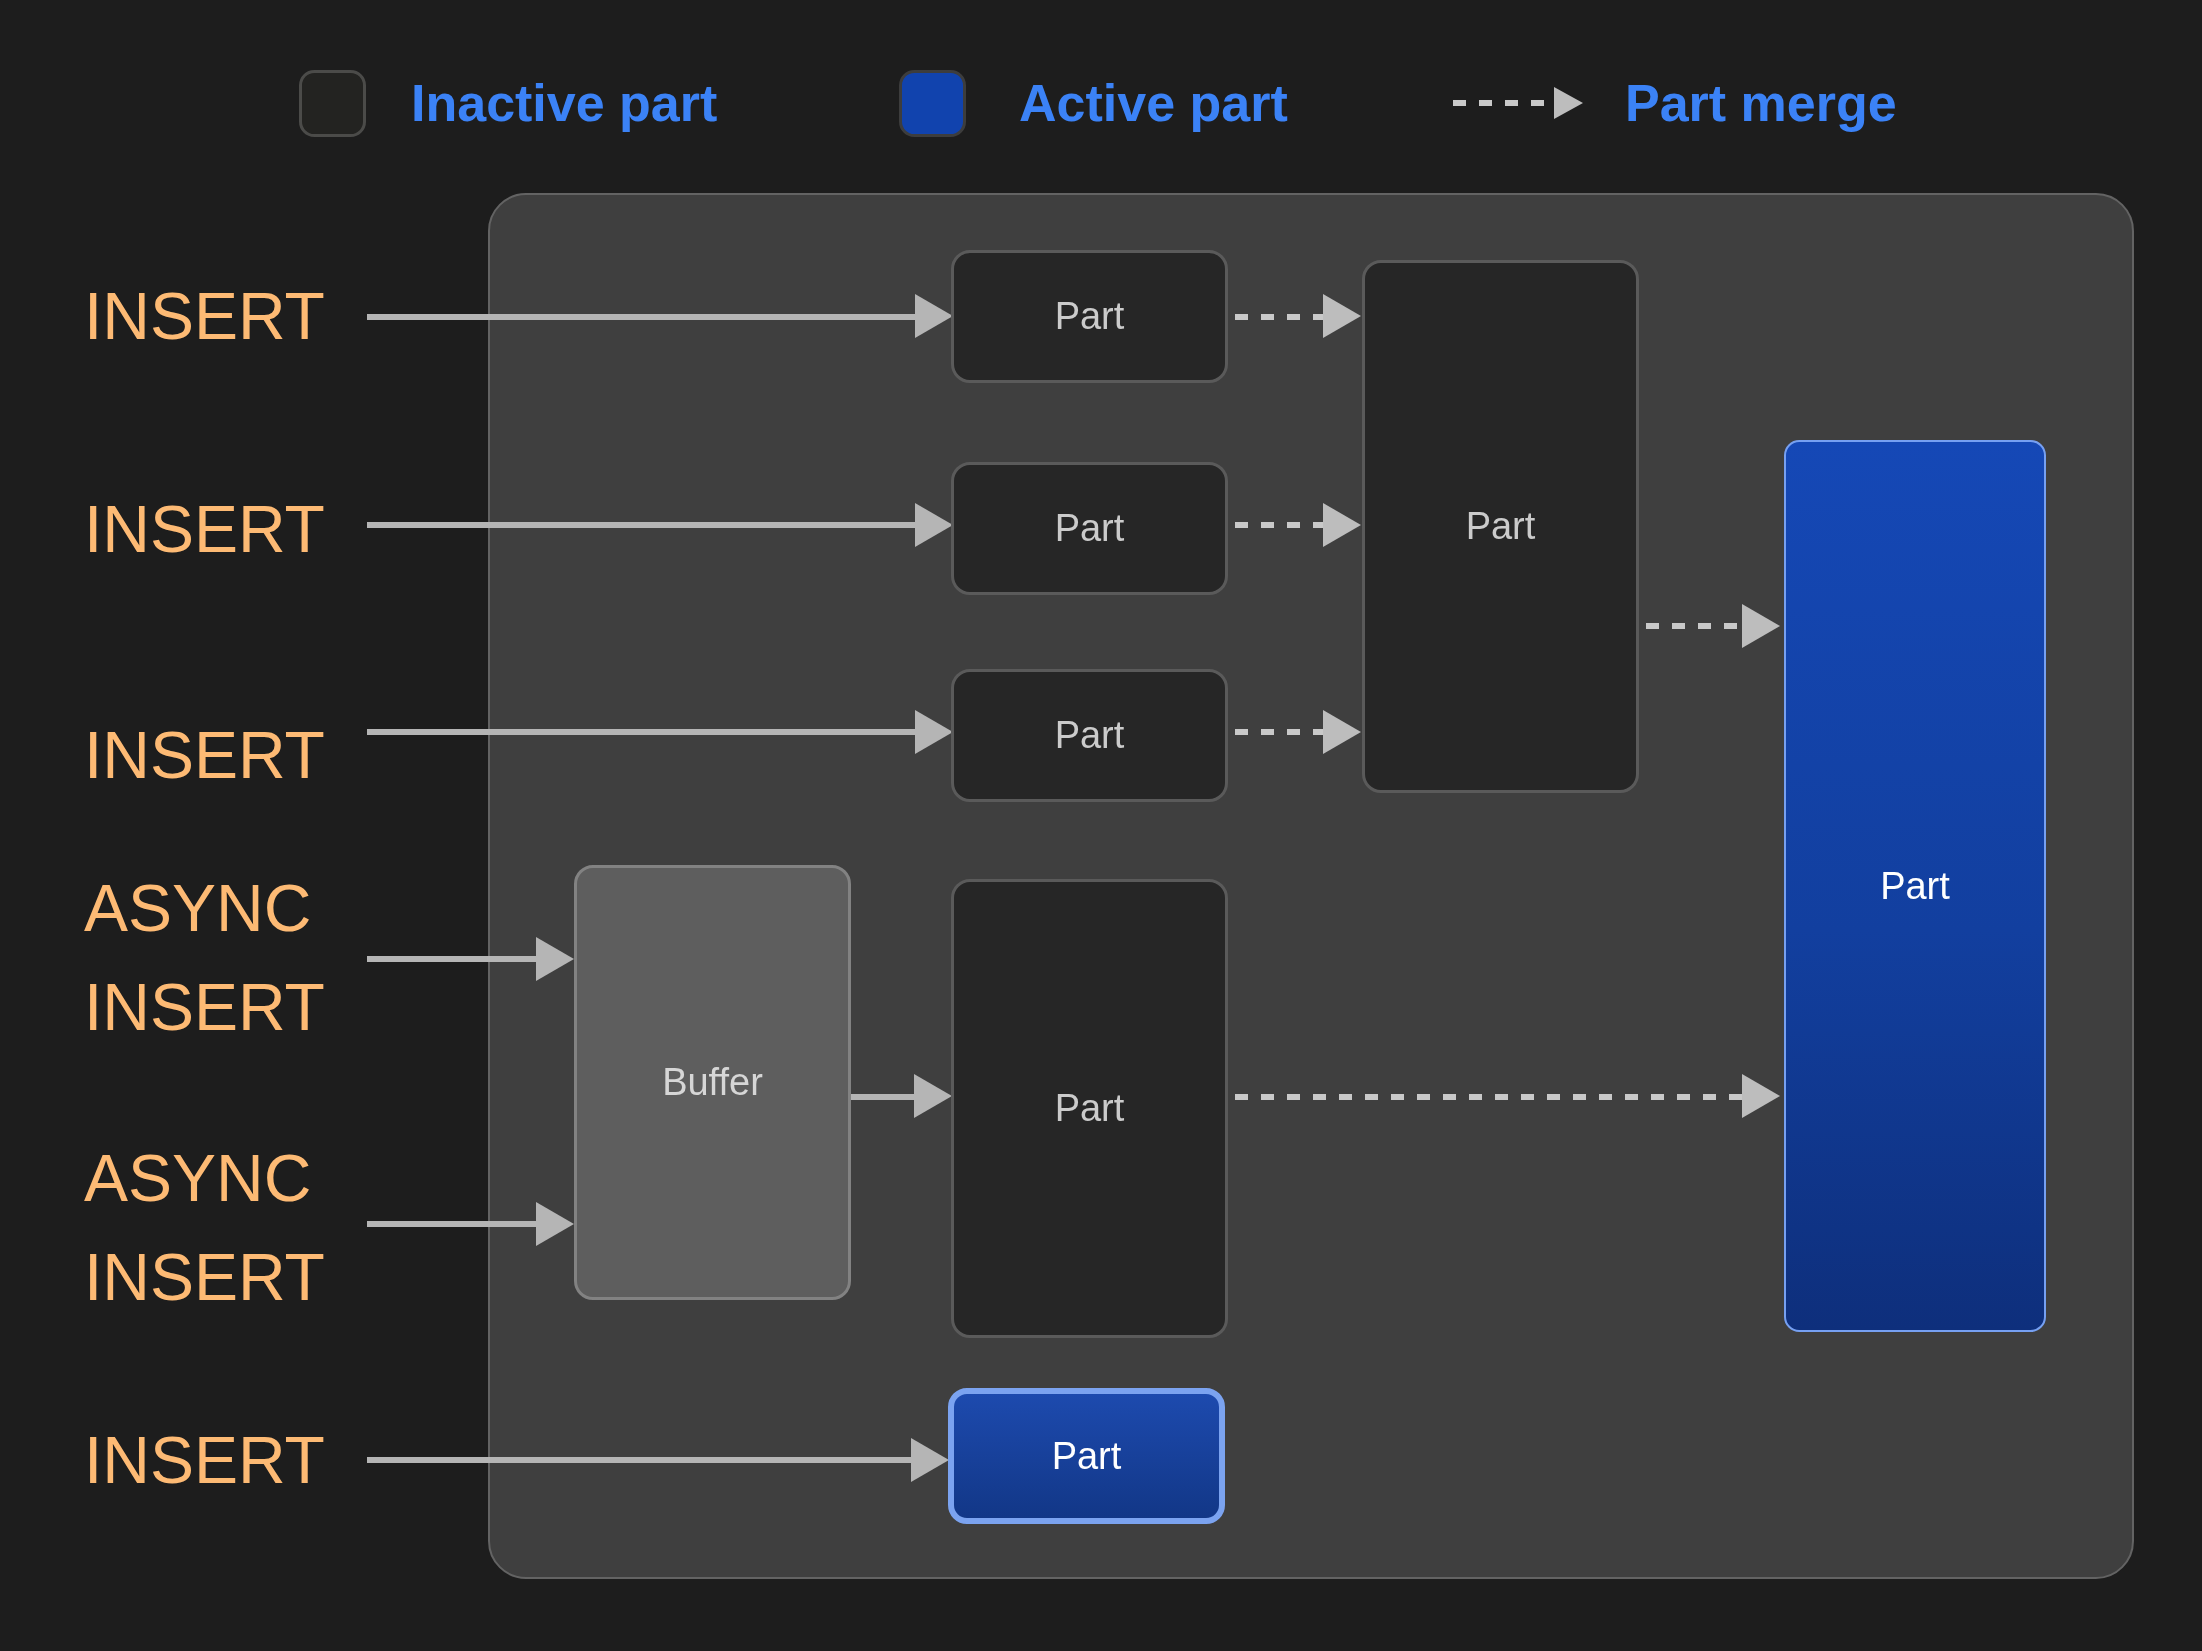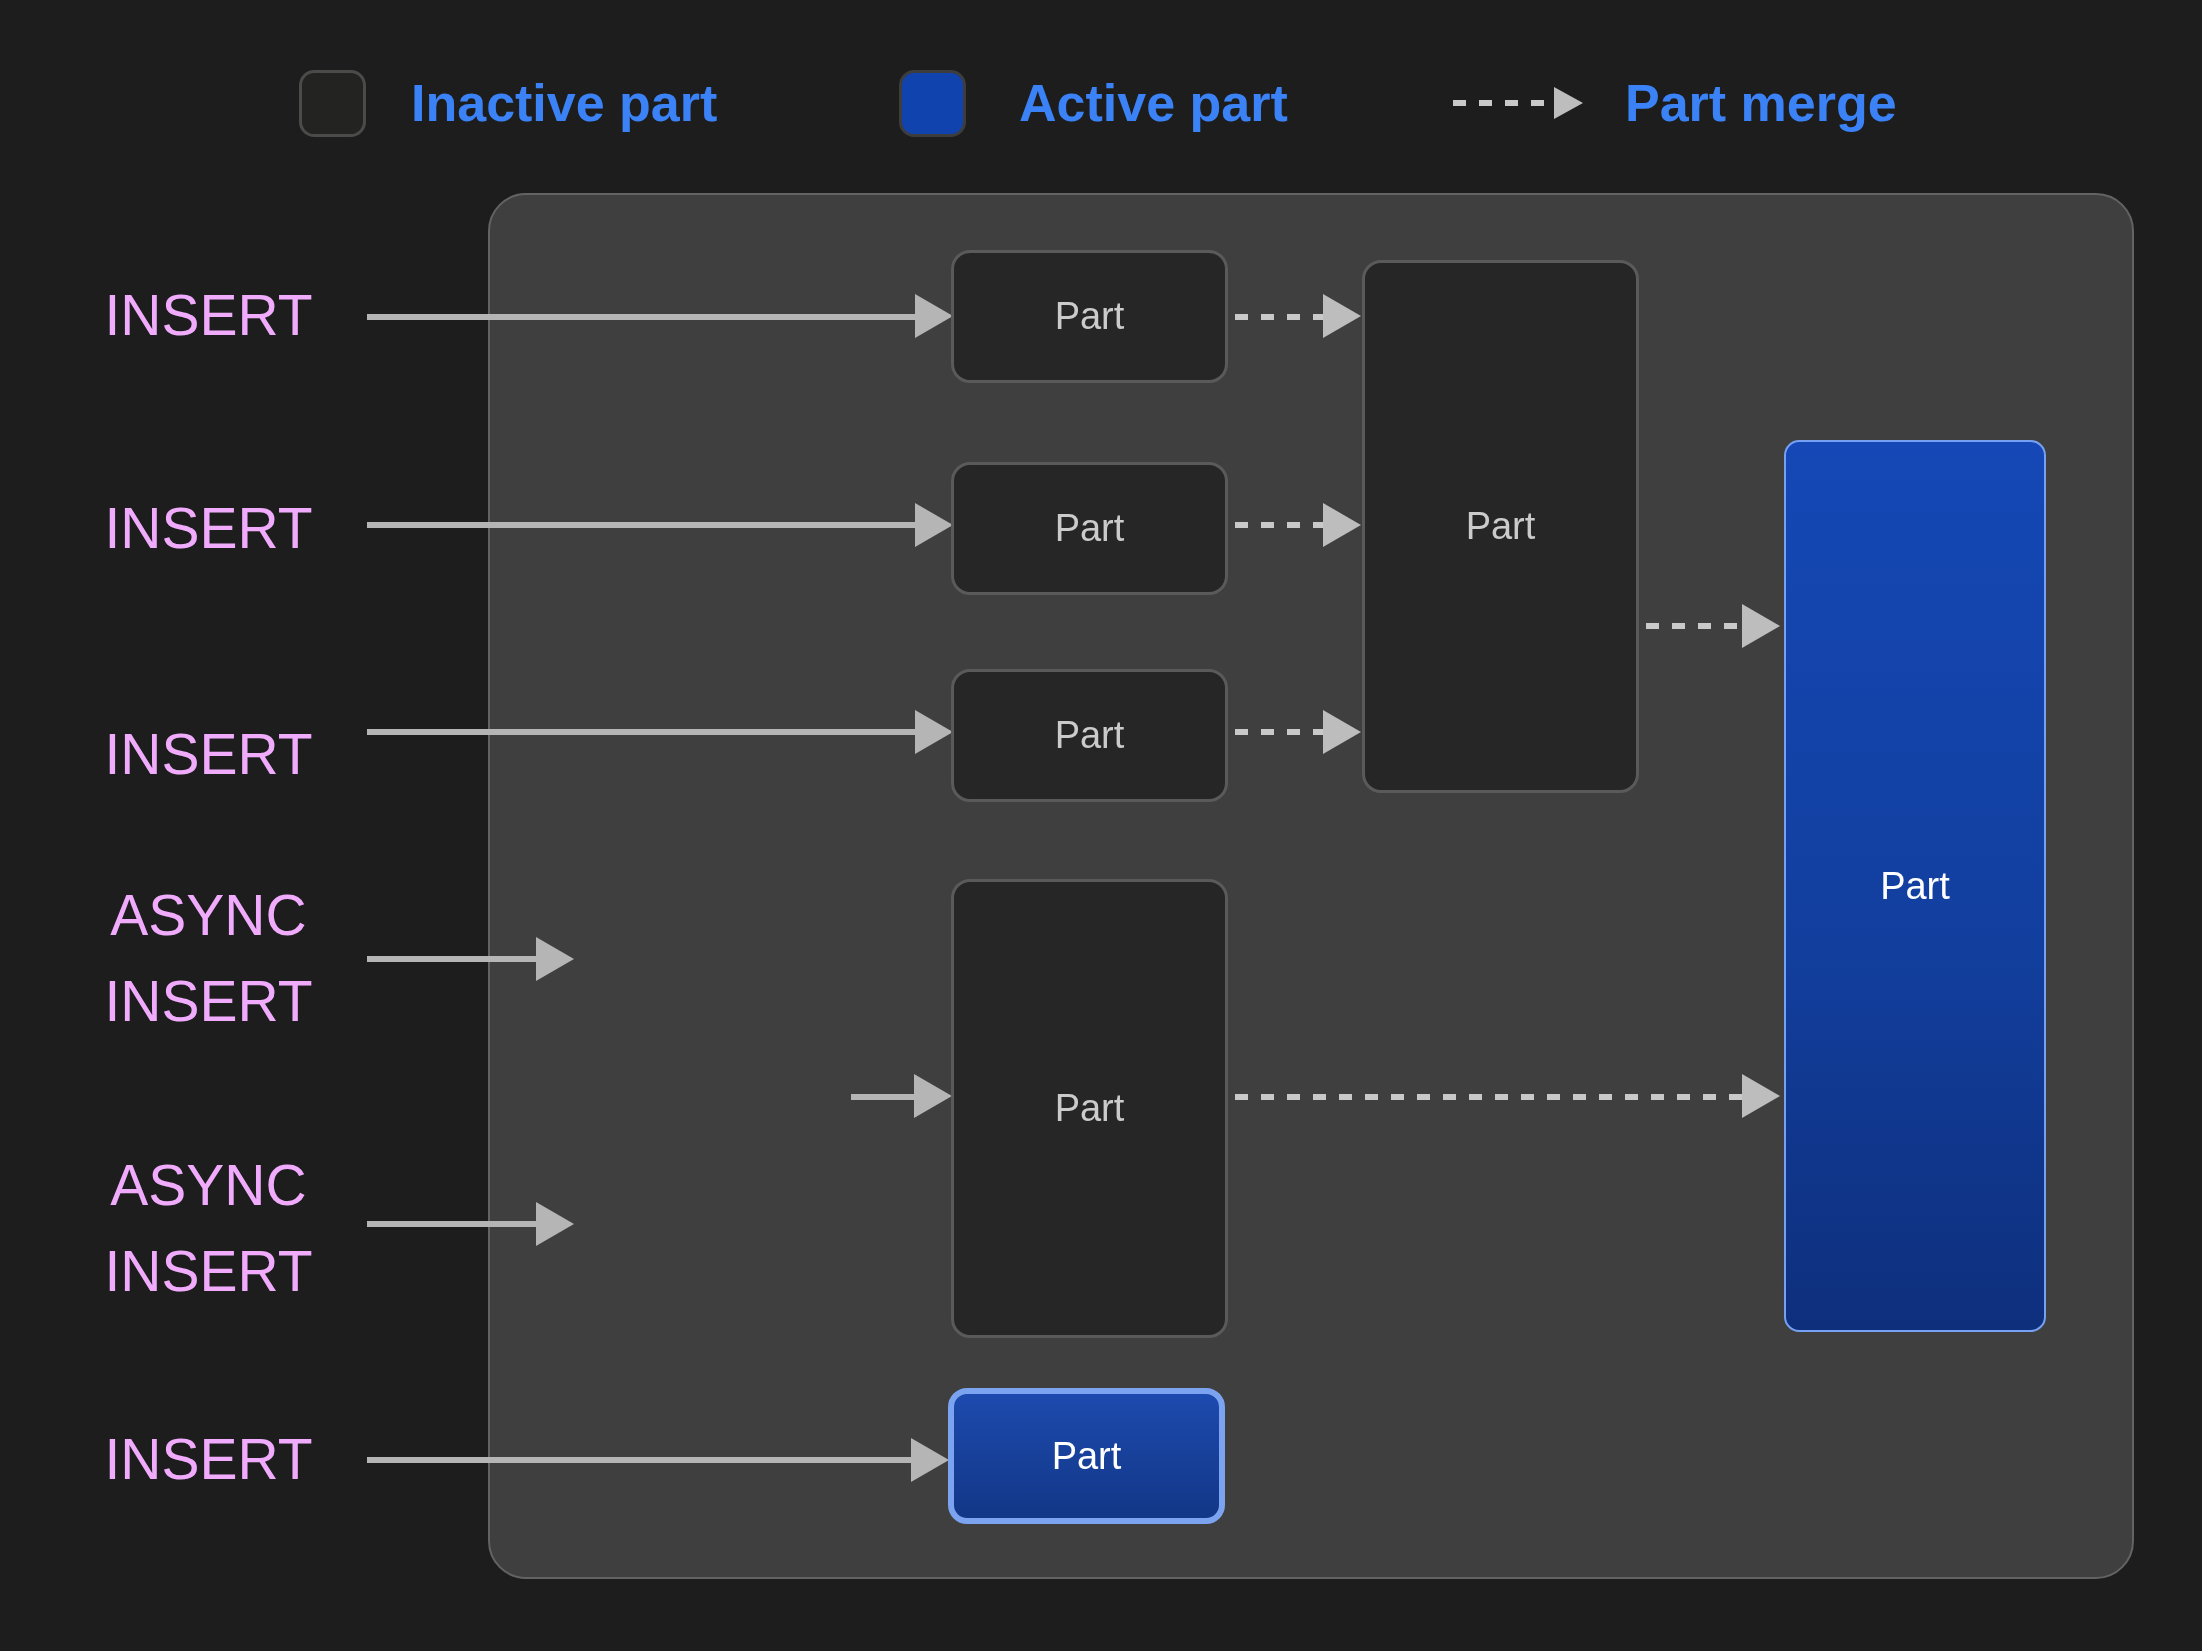--- a/index.html
+++ b/index.html
@@ -32,21 +32,21 @@
   .legend-label{
     position:absolute;top:103px;transform:translateY(-50%);
     color:#3b82f6;font-size:52px;font-weight:600;white-space:nowrap;
   }
   .legend-label.l1{left:411px;}
   .legend-label.l2{left:1019px;}
   .legend-label.l3{left:1625px;}
   
   .src-label{
     position:absolute;left:84px;transform:translateY(-50%);
-    color:#f0abfc;font-size:57px;line-height:1.5;white-space:pre-line;width:249px;text-align:center;
+    color:#fdba74;font-size:66px;line-height:1.5;white-space:pre-line;width:249px;
   }
   
   .box{
     position:absolute;box-sizing:border-box;border-radius:19px;
     display:flex;align-items:center;justify-content:center;
     font-size:38px;color:#cbcbcb;
   }
   .box.dark{background:#262626;border:3.8px solid #5a5a5a;}
   .box.buffer{background:#5e5e5e;border:3.8px solid #828282;color:#d6d6d6;font-weight:500;}
   .box.blue-big{
@@ -138,18 +138,19 @@
   <div class="dline" style="left:1646px;top:623px;width:98px;"></div>
   <div class="dhead" style="left:1742px;top:604px;"></div>
 
   <div class="dline" style="left:1235px;top:1094px;width:509px;"></div>
   <div class="dhead" style="left:1742px;top:1074px;"></div>
 
   <div class="box dark p1">Part</div>
   <div class="box dark p2">Part</div>
   <div class="box dark p3">Part</div>
   <div class="box dark pmerge">Part</div>
+  <div class="box buffer pbuffer">Buffer</div>
   <div class="box dark pasync">Part</div>
   <div class="box blue-big pblue">Part</div>
   <div class="box blue-small pbottom">Part</div>
 
 </div>
 
 
 </body></html>

